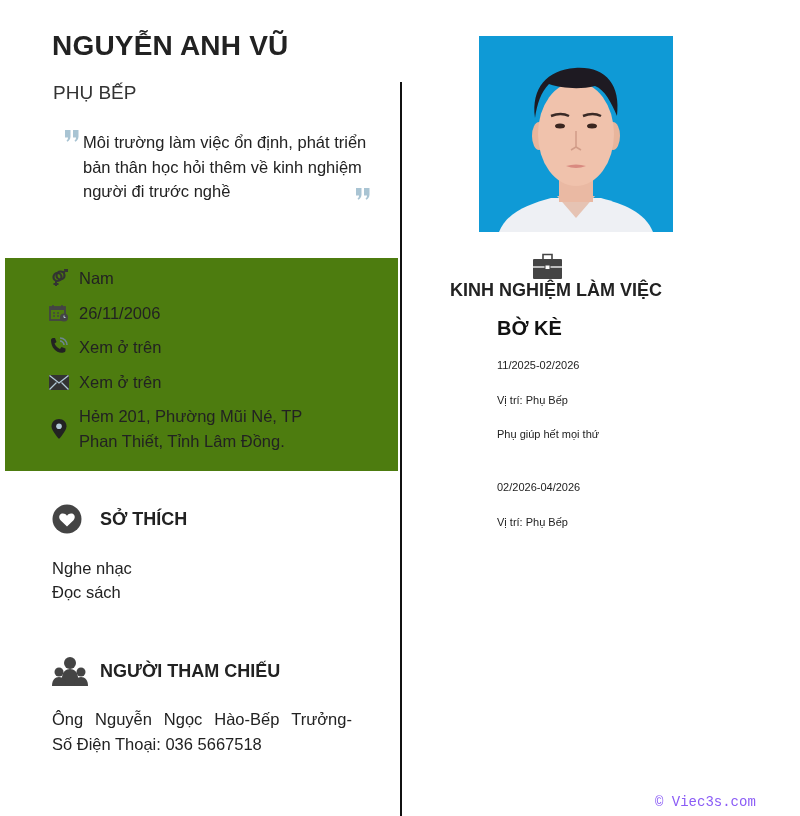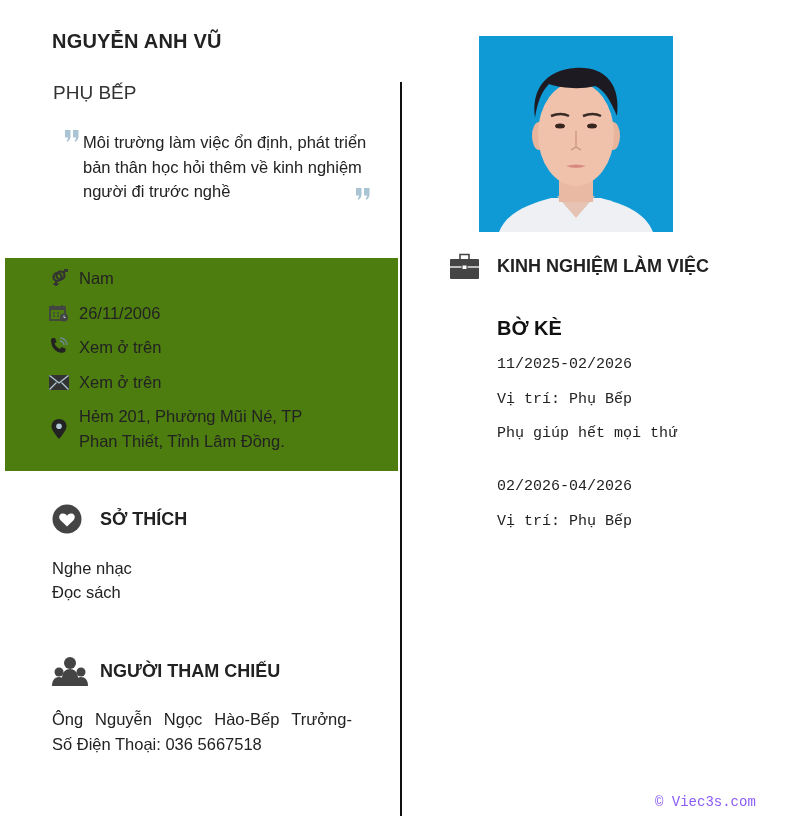--- a/index.html
+++ b/index.html
@@ -1,19 +1,19 @@
 <!DOCTYPE html>
 <html><head>
   <meta charset="utf-8">
   <style>
     * { margin: 0; padding: 0; box-sizing: border-box; }
     html, body { width: 800px; height: 816px; background: #ffffff; overflow: hidden; }
     body { position: relative; font-family: "Liberation Sans", "DejaVu Sans", sans-serif; color: #222222; }
 
-    .name { position: absolute; left: 52px; top: 30px; font-size: 20px; font-weight: bold; color: #222; letter-spacing: 0.2px; }
+    .name { position: absolute; left: 52px; top: 30px; font-size: 28px; font-weight: bold; color: #222; letter-spacing: 0.2px; }
     .title { position: absolute; left: 53px; top: 82px; font-size: 19px; color: #333; }
 
     .objective { position: absolute; left: 64px; top: 130px; width: 310px; }
     .objective .q-open { position: absolute; left: 0; top: 0; width: 16px; height: 12px; }
     .objective .q-close { position: absolute; left: 291px; top: 58px; width: 16px; height: 12px; }
     .objective p { margin-left: 19px; font-size: 16.5px; line-height: 24.5px; color: #222; width: 285px; }
 
     .info-box { position: absolute; left: 5px; top: 258px; width: 393px; height: 213px; background: #4d7c0f; }
     .info-row { position: absolute; left: 44px; display: flex; align-items: center; }
     .info-row .ico { width: 20px; height: 20px; margin-right: 10px; display: flex; align-items: center; justify-content: center; }
@@ -25,21 +25,21 @@
     .section-head .sh-label { font-size: 18px; font-weight: bold; color: #222; }
 
     .hobbies { position: absolute; left: 52px; top: 556px; font-size: 16.5px; line-height: 24px; color: #222; }
     .refs { position: absolute; left: 52px; top: 707px; width: 300px; font-size: 16.5px; line-height: 25px; color: #222; text-align: justify; text-align-last: left; }
     .refs .l1 { display: flex; justify-content: space-between; }
 
     .photo { position: absolute; left: 479px; top: 36px; width: 194px; height: 196px; background: #0f9ad6; overflow: hidden; }
 
     .job { position: absolute; left: 497px; }
     .job .company { font-size: 20px; font-weight: bold; color: #111; height: 37px; line-height: 24px; }
-    .job .line { font-size: 15px; color: #222; height: 34.5px; line-height: 24px; font-family: Liberation Mono, monospace; }
+    .job .line { font-size: 11px; color: #222; height: 34.5px; line-height: 24px; }
 
     .footer { position: absolute; left: 655px; top: 794px; font-family: "Liberation Mono", "DejaVu Sans Mono", monospace; font-size: 14px; color: #8b5cf6; }
   </style>
 </head>
 <body>
 
 <div class="name">NGUYỄN ANH VŨ</div>
 <div class="title">PHỤ BẾP</div>
 
 <div class="objective">
@@ -170,21 +170,21 @@
 
     <ellipse cx="81" cy="90" rx="5" ry="2.5" fill="#3a2620"></ellipse>
     <ellipse cx="113" cy="90" rx="5" ry="2.5" fill="#3a2620"></ellipse>
 
     <path d="M97 95v16l-5 3M97 111l5 3" stroke="#d19c88" stroke-width="1.5" fill="none"></path>
 
     <path d="M87 130q10 -3 20 0q-10 4 -20 0z" fill="#d98a80"></path>
   </svg>
 </div>
 
-<div class="section-head" style="left:450px; top:252px;">
+<div class="section-head" style="left:450px; top:252px;flex-direction:column;">
   <span style="width:29px;height:28px;margin-right:18px;display:inline-block;">
     <svg width="29" height="28" viewBox="0 0 29 28">
       <path d="M10 7V2.5h9V7" stroke="#444" stroke-width="1.6" fill="none"></path>
       <rect x="0" y="7" width="29" height="20" rx="1" fill="#444"></rect>
       <path d="M0 15h29" stroke="#fff" stroke-width="1.3"></path>
       <rect x="12" y="13" width="5" height="4.5" fill="#fff" stroke="#444" stroke-width="1"></rect>
     </svg>
   </span>
   <span class="sh-label">KINH NGHIỆM LÀM VIỆC</span>
 </div>

